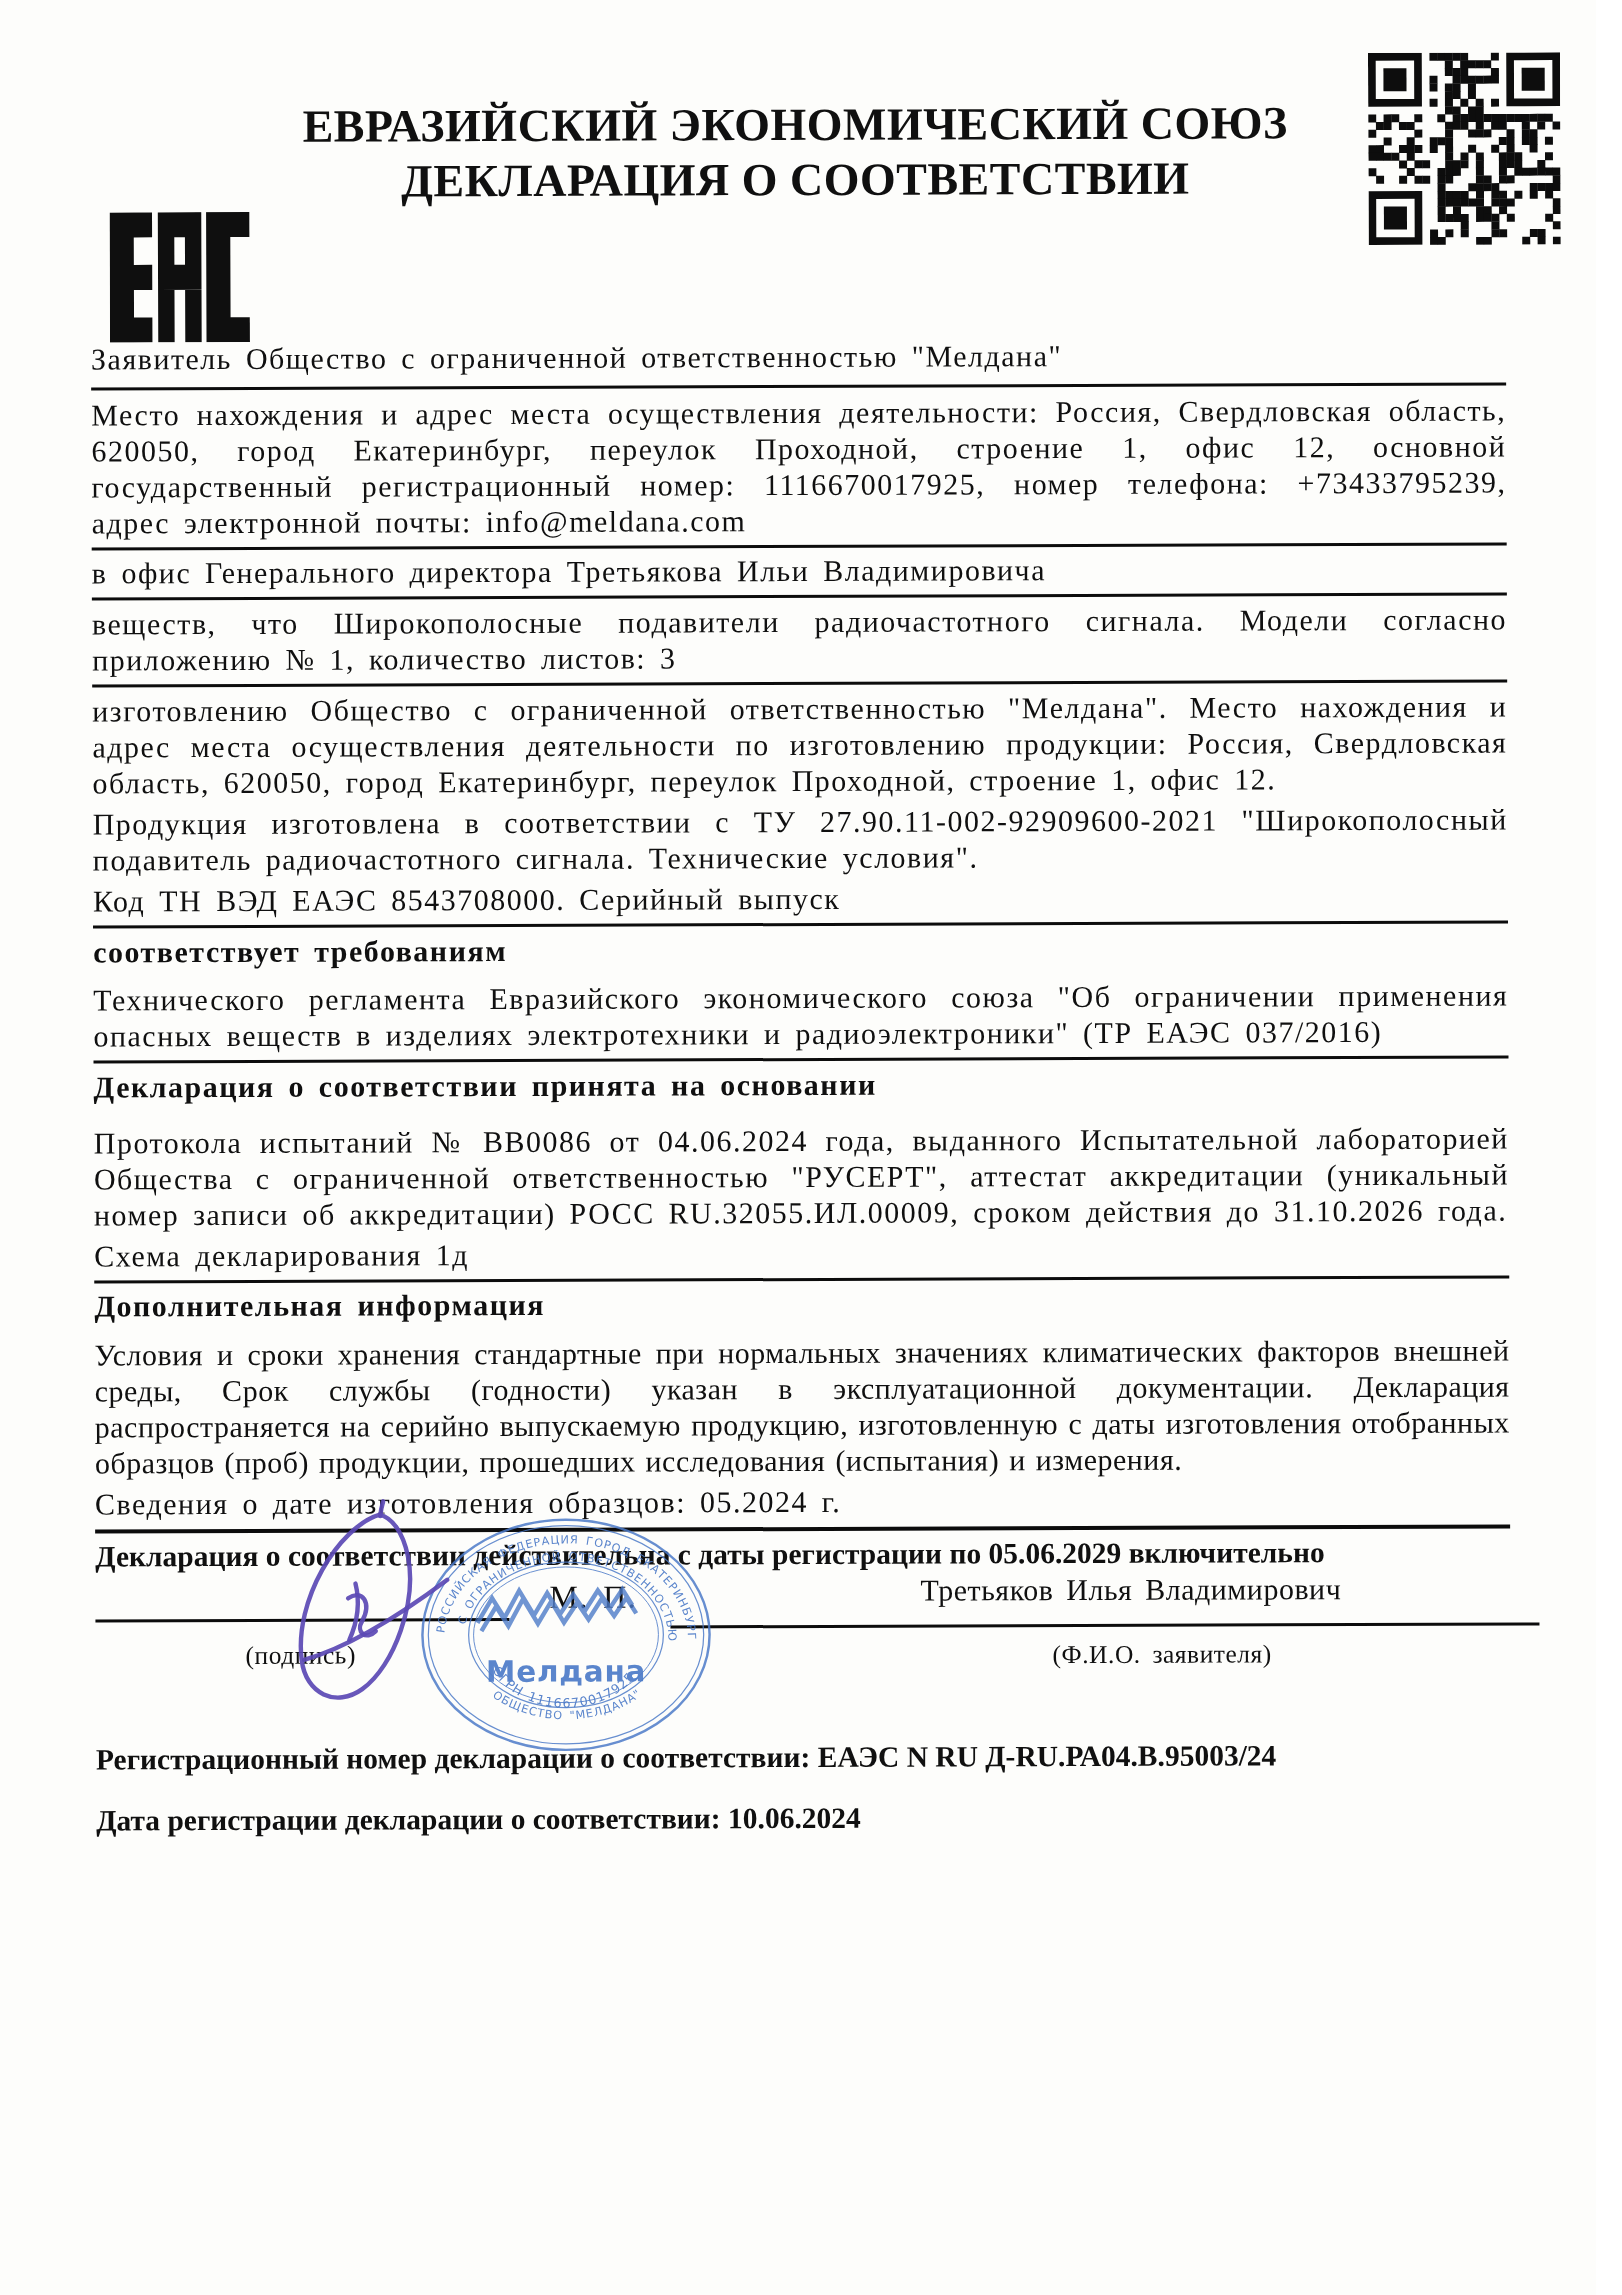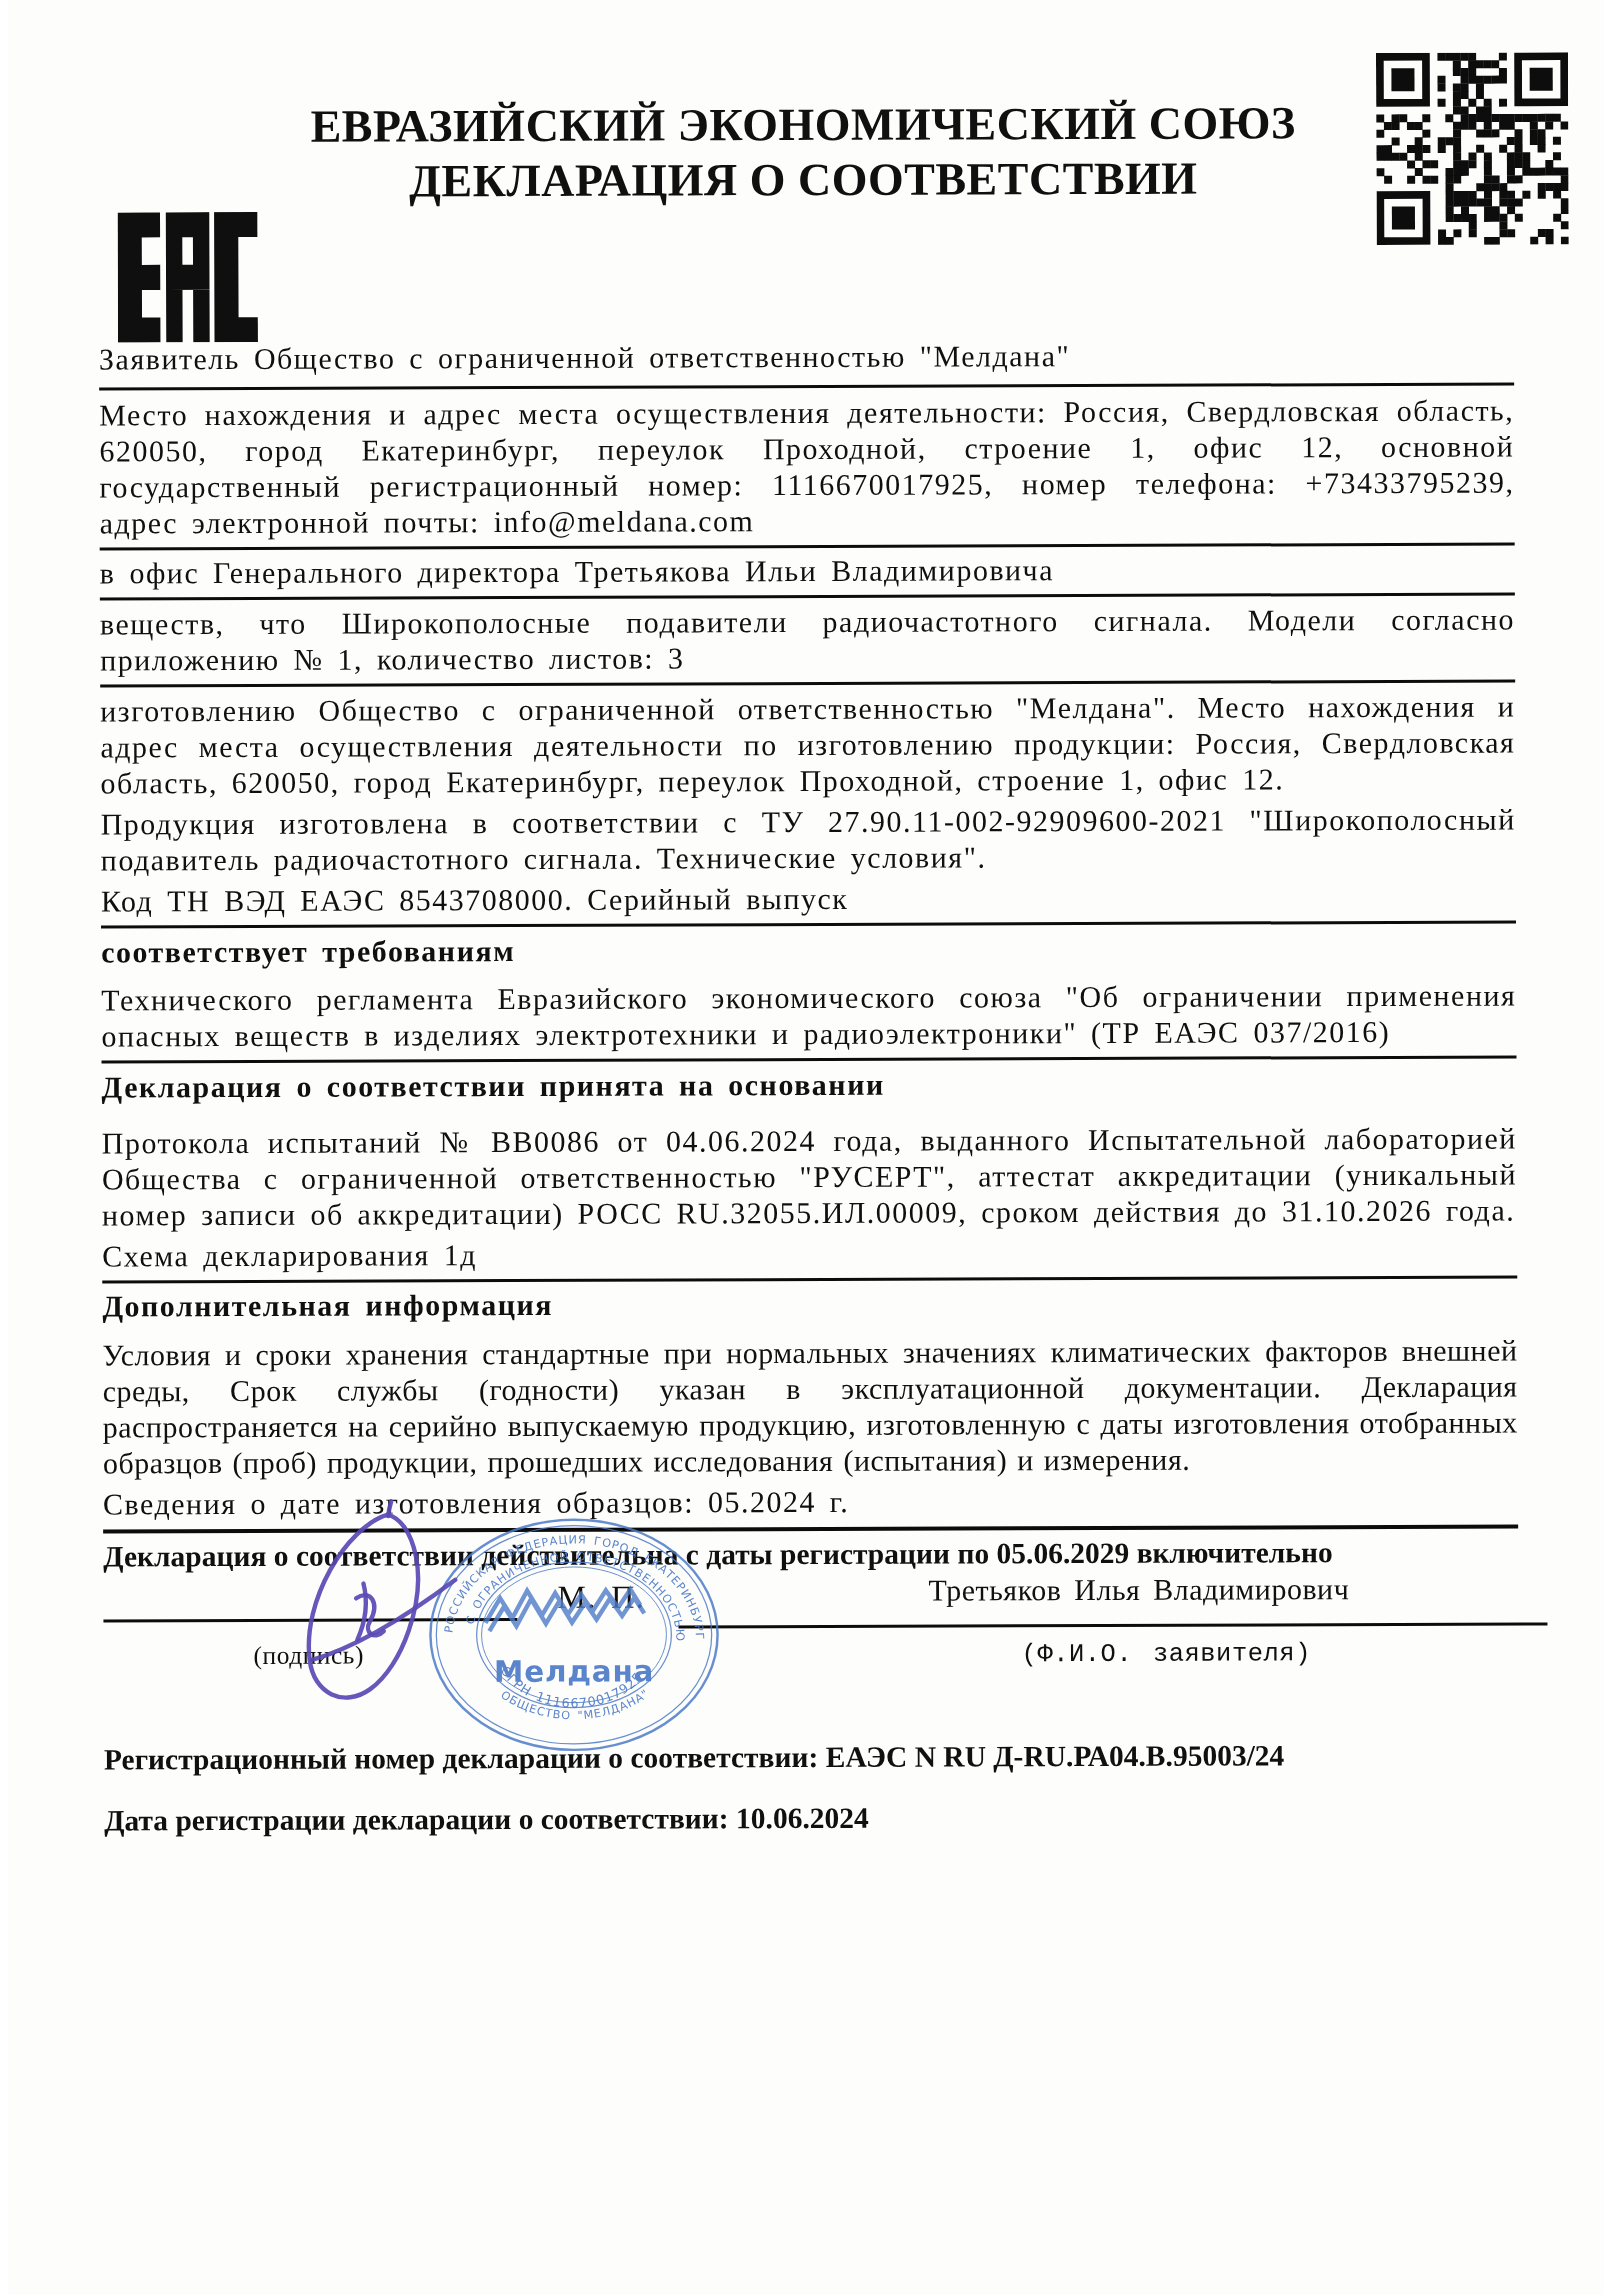--- a/index.html
+++ b/index.html
@@ -3,21 +3,20 @@
 <meta charset="utf-8">
 <style>
   html,body{margin:0;padding:0;background:#ffffff;}
   .page{
     position:relative;
     width:1596px;height:2295px;
     background:#fdfdfb;
     overflow:hidden;
     font-family:"Liberation Serif", serif;
     color:#101010;
-    margin-left:8px;
   }
   .scan{position:absolute;inset:0;transform:rotate(-0.2deg);transform-origin:50% 40%;}
 
   
   .qr{position:absolute;left:1371px;top:55px;width:192px;height:192px;}
   .qr svg{width:100%;height:100%;}
   .qr rect,.qr path{fill:#0d0d0d;}
   .eac{position:absolute;left:112px;top:210px;width:140px;height:134px;}
   .eac path{fill:#0f0f0f;}
   .title{margin:0 auto;padding-top:97px;text-align:center;font-weight:bold;
@@ -41,21 +40,21 @@
 
   
   .sigwrap{position:relative;height:162px;margin-top:4.9px;}
   .sigwrap .line{position:absolute;height:0;border-top:3.4px solid #0c0c0c;}
   .line-left{left:0;top:40px;width:414px;}
   .line-right{left:575px;top:48px;width:869px;}
   .mp{position:absolute;left:454px;top:1px;font-size:32px;}
   .signer{position:absolute;left:790px;top:-3.9px;width:491px;text-align:center;font-size:30px;letter-spacing:0.5px;}
   .cap{position:absolute;font-size:25.5px;letter-spacing:0.5px;}
   .cap-sign{left:150px;top:59px;}
-  .cap-name{left:918px;top:61px;font-family:Liberation Mono, monospace;}
+  .cap-name{left:957px;top:61px;}
   .stamp{position:absolute;left:323px;top:-61px;width:295px;height:236px;z-index:2;}
   .autograph{position:absolute;left:179px;top:-81px;width:177px;height:226px;z-index:3;}
   .autograph path{stroke:#5b49b4;stroke-width:9;fill:none;stroke-linecap:round;opacity:.92;}
 
   .footer-line{margin:7.9px 0 0 0;font-weight:bold;}
   .footer-line.date{margin-top:25.5px;}
 </style>
 </head>
 <body>
 

